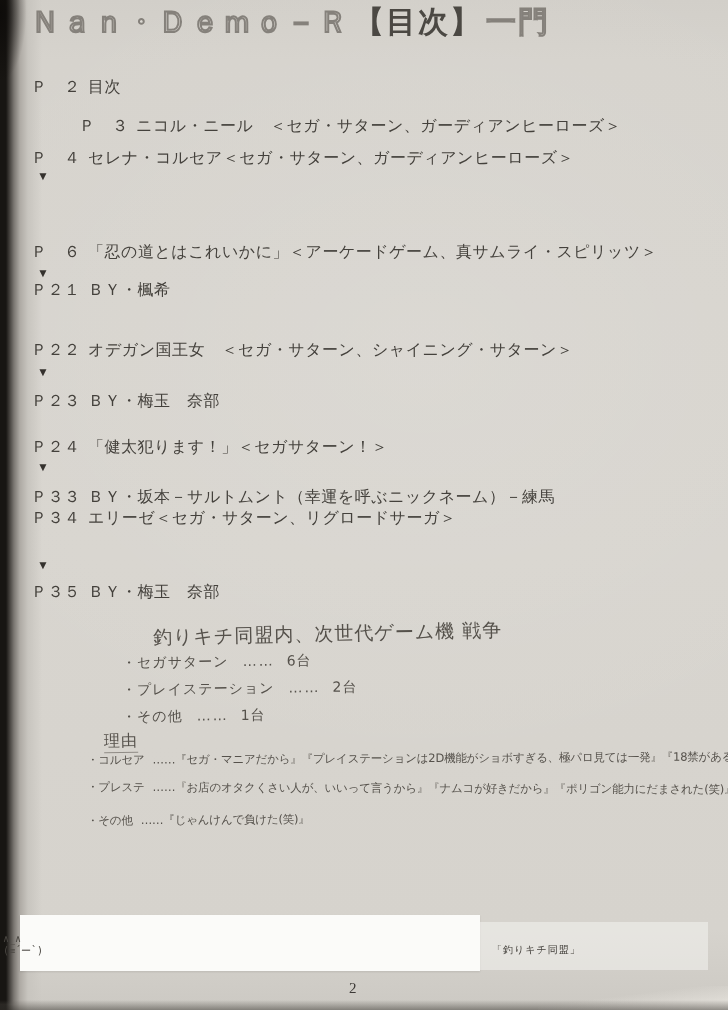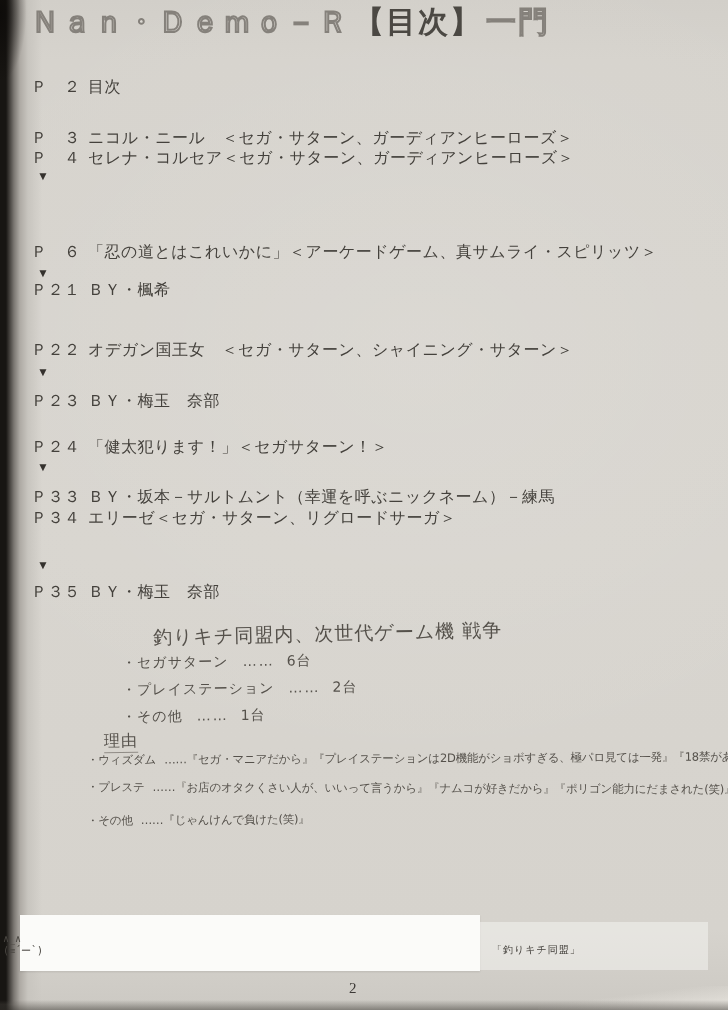--- a/index.html
+++ b/index.html
@@ -117,21 +117,21 @@
 <body>
 
 <div class="page">
   <div class="spine"></div>
   <div class="corner-blob"></div>
 
   <h1 class="title"><span class="outline">Ｎａｎ・Ｄｅｍｏ－Ｒ</span><span class="solid">【目次】</span><span class="outline">一門</span></h1>
 
   <div class="toc">
       <div class="toc-row" style="top: 77px;"><span class="pg">Ｐ　２</span><span class="ttl">目次</span></div>
-      <div class="toc-row" style="top: 128px;"><span class="pg">Ｐ　３</span><span class="ttl">ニコル・ニール　＜セガ・サターン、ガーディアンヒーローズ＞</span></div>
+      <div class="toc-row" style="top: 116px; margin-left: 48px;"><span class="pg">Ｐ　３</span><span class="ttl">ニコル・ニール　＜セガ・サターン、ガーディアンヒーローズ＞</span></div>
       <div class="toc-row" style="top: 148px;"><span class="pg">Ｐ　４</span><span class="ttl">セレナ・コルセア＜セガ・サターン、ガーディアンヒーローズ＞</span></div>
       <div class="toc-arrow" style="top: 170px;">▼</div>
       <div class="toc-row" style="top: 242px;"><span class="pg">Ｐ　６</span><span class="ttl">「忍の道とはこれいかに」＜アーケードゲーム、真サムライ・スピリッツ＞</span></div>
       <div class="toc-arrow" style="top: 267px;">▼</div>
       <div class="toc-row" style="top: 280px;"><span class="pg">Ｐ２１</span><span class="ttl">ＢＹ・楓希</span></div>
       <div class="toc-row" style="top: 340px;"><span class="pg">Ｐ２２</span><span class="ttl">オデガン国王女　＜セガ・サターン、シャイニング・サターン＞</span></div>
       <div class="toc-arrow" style="top: 366px;">▼</div>
       <div class="toc-row" style="top: 391px;"><span class="pg">Ｐ２３</span><span class="ttl">ＢＹ・梅玉　奈部</span></div>
       <div class="toc-row" style="top: 437px;"><span class="pg">Ｐ２４</span><span class="ttl">「健太犯ります！」＜セガサターン！＞</span></div>
       <div class="toc-arrow" style="top: 461px;">▼</div>
@@ -143,21 +143,21 @@
 
   <div class="hand">
     <div class="hand-title">釣りキチ同盟内、次世代ゲーム機 戦争</div>
     <div class="tally">
         <div class="tally-row"><span class="tlabel">・セガサターン</span><span class="dots">……</span><span class="tvalue">6台</span></div>
         <div class="tally-row"><span class="tlabel">・プレイステーション</span><span class="dots">……</span><span class="tvalue">2台</span></div>
         <div class="tally-row"><span class="tlabel">・その他</span><span class="dots">……</span><span class="tvalue">1台</span></div>
       </div>
     <div class="reason-heading">理由</div>
     <div class="reasons">
-        <div class="reason-row"><span class="rlabel">・ウィズダム</span><span class="rtext">……『セガ・マニアだから』『プレイステーションは2D機能がショボすぎる、極パロ見ては一発』『18禁があるから』</span></div>
+        <div class="reason-row"><span class="rlabel">・コルセア</span><span class="rtext">……『セガ・マニアだから』『プレイステーションは2D機能がショボすぎる、極パロ見ては一発』『18禁があるから』</span></div>
         <div class="reason-row"><span class="rlabel">・プレステ</span><span class="rtext">……『お店のオタクくさい人が、いいって言うから』『ナムコが好きだから』『ポリゴン能力にだまされた(笑)』</span></div>
         <div class="reason-row"><span class="rlabel">・その他</span><span class="rtext">……『じゃんけんで負けた(笑)』</span></div>
       </div>
   </div>
 
   <div class="whiteband"></div>
   <div class="whiteband2"></div>
   <pre class="cat">∧_∧
 (≡´ー`)</pre>
   <div class="circle-name">「釣りキチ同盟」</div>

